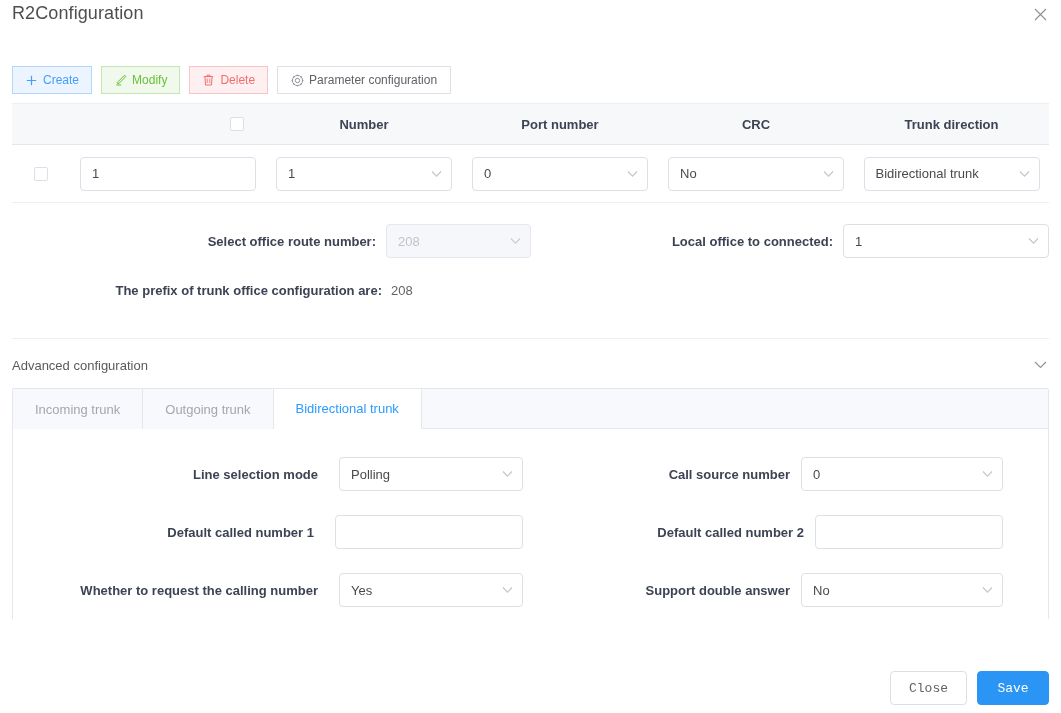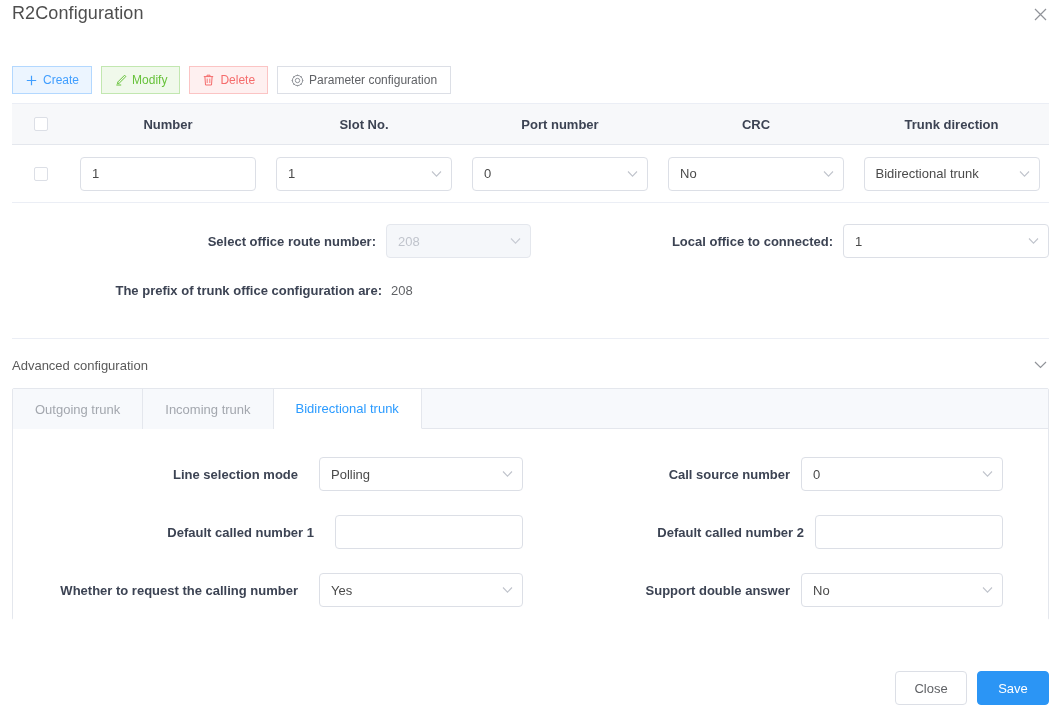--- a/index.html
+++ b/index.html
@@ -364,21 +364,21 @@
   }
   .fcell-right {
     position: absolute;
     left: 542px;
     width: 448px;
     display: flex;
     align-items: center;
     justify-content: flex-end;
     gap: 11px;
   }
-  .w-ctrl-l { width: 204px; flex: none; align-items: center; }
+  .w-ctrl-l { width: 184px; flex: none; align-items: center; }
   .w-ctrl-r { width: 202px; flex: none; }
   .w-ctrl-r2 { width: 188px; flex: none; }
 
   
   .footer {
     position: absolute;
     right: 12px;
     bottom: 8px;
     display: flex;
     align-items: center;
@@ -388,21 +388,21 @@
     height: 34px;
     min-width: 72px;
     padding: 0 18px;
     border-radius: 4px;
     font-size: 13px;
     cursor: pointer;
     display: inline-flex;
     align-items: center;
     justify-content: center;
     line-height: 1;
-    font-family: Liberation Sans, sans-serif;
+    font-family: Liberation Mono, monospace;
   }
   .fbtn-close {
     background: #fff;
     border: 1px solid #dcdfe6;
     color: #606266;
   }
   .fbtn-save {
     background: #2b95f5;
     border: 1px solid #2b95f5;
     color: #fff;
@@ -465,21 +465,20 @@
       <span>Parameter configuration</span>
     </div>
   </div>
 
   <div class="table">
     <div class="thead">
       <div class="col-check">
         <span class="checkbox"></span>
       </div>
       <div class="col col-number"><span class="th-label">Number</span></div>
-      <div class="col col-slot"><span class="th-label">Slot No.</span></div>
       <div class="col col-port"><span class="th-label">Port number</span></div>
       <div class="col col-crc"><span class="th-label">CRC</span></div>
       <div class="col col-trunk"><span class="th-label">Trunk direction</span></div>
     </div>
 
     <div class="tbody-row">
       <div class="col-check">
         <span class="checkbox"></span>
       </div>
       <div class="col col-number">
@@ -577,24 +576,24 @@
     <span class="adv-caret">
       <svg width="13" height="8" viewBox="0 0 13 8">
           <path d="M1 1 L6.5 6.4 L12 1" stroke="#909399" stroke-width="1.2" fill="none"></path>
         </svg>
     </span>
   </div>
 
   <div class="tabs-wrap">
     <div class="tabbar">
       <div class="tab">
+        <span>Incoming trunk</span>
+      </div>
+      <div class="tab">
         <span>Outgoing trunk</span>
-      </div>
-      <div class="tab">
-        <span>Incoming trunk</span>
       </div>
       <div class="tab active">
         <span>Bidirectional trunk</span>
       </div>
     </div>
 
     <div class="tabpanel">
 
       <div class="form-row fr1">
         <div class="fcell-left">

